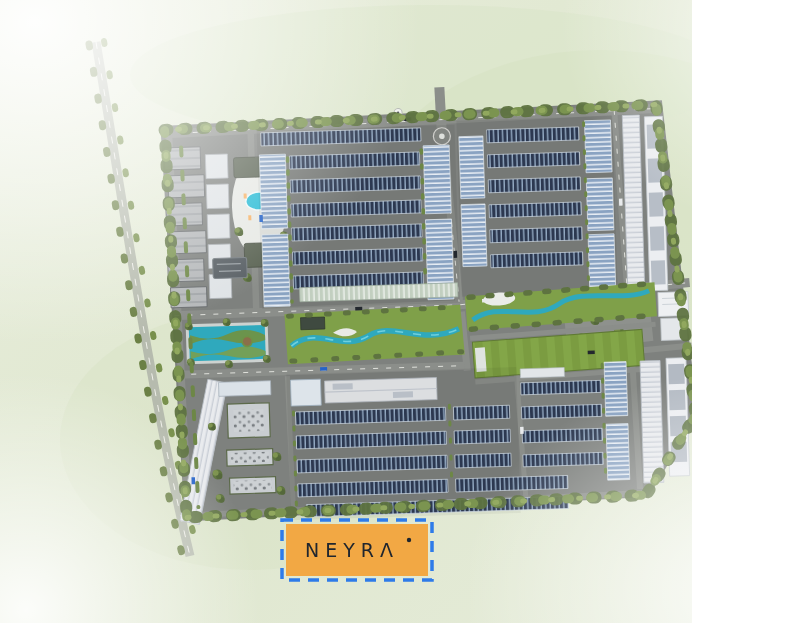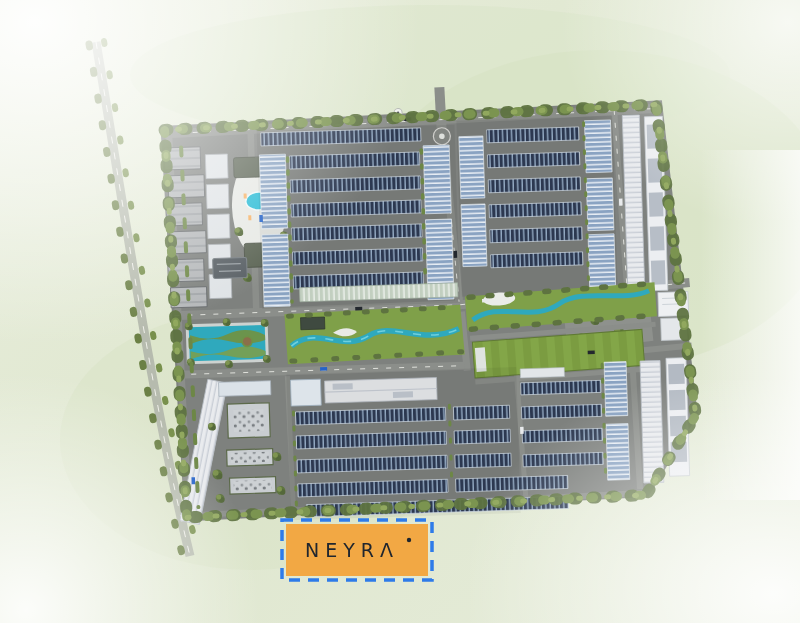--- a/index.html
+++ b/index.html
@@ -1,16 +1,16 @@
 <!DOCTYPE html>
 <html><head>
 <meta charset="utf-8">
 <style>
   html,body{margin:0;padding:0;background:#ffffff;}
-  #stage{position:relative;width:800px;height:623px;overflow:hidden;background:#0369a1;
+  #stage{position:relative;width:692px;height:623px;overflow:hidden;background:#0369a1;
          font-family:"DejaVu Sans", sans-serif;}
   svg{display:block;}
   text.logo{font-family:"DejaVu Sans","Liberation Sans",sans-serif;letter-spacing:6px;font-size:19px;}
 </style>
 </head>
 <body>
 
 <div id="stage">
 <svg width="800" height="623" viewBox="0 0 800 623">
   <defs>

